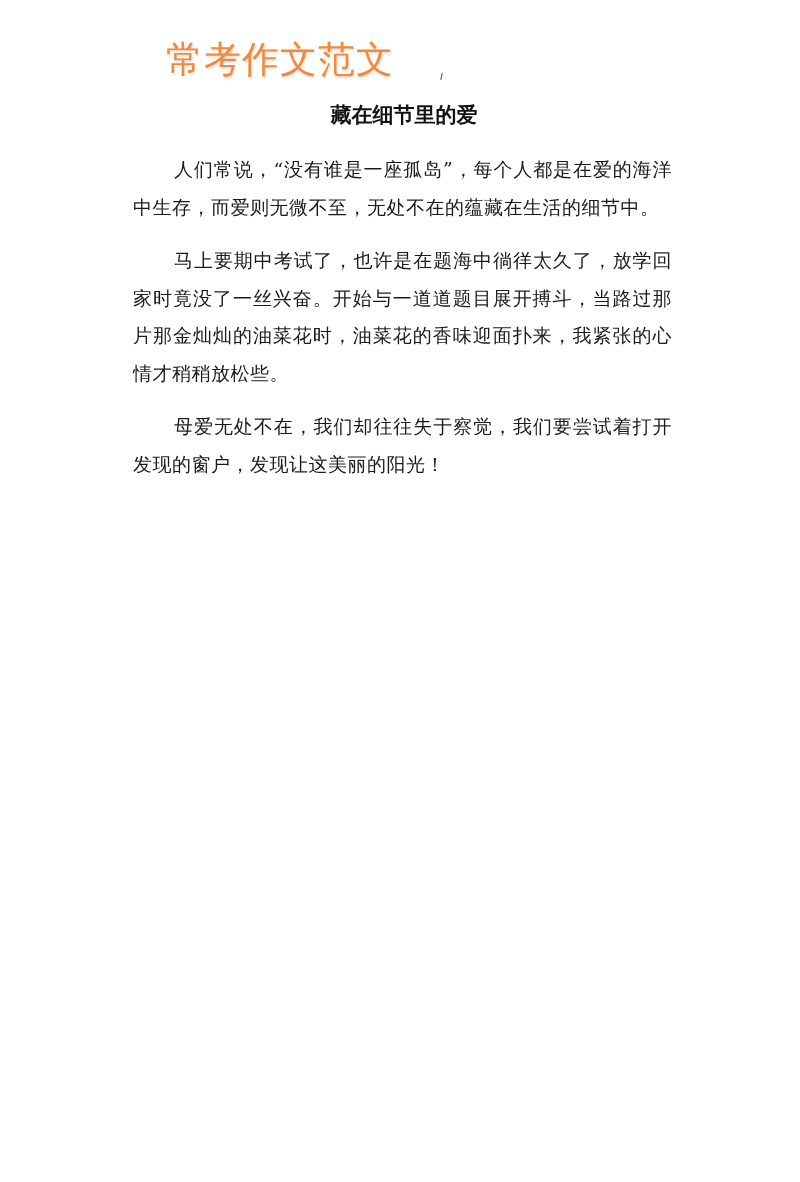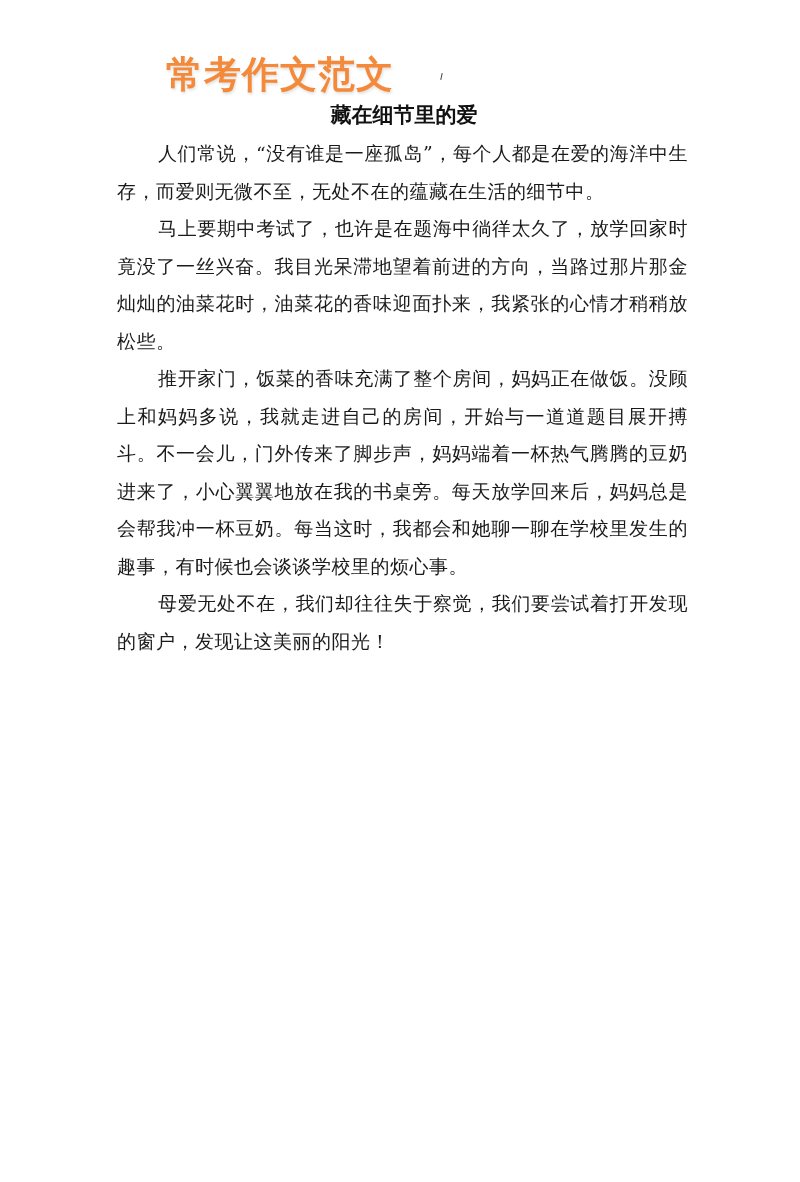--- a/index.html
+++ b/index.html
@@ -1,48 +1,47 @@
 <!DOCTYPE html>
 <html><head>
 <meta charset="utf-8">
 <style>
   html, body { margin: 0; padding: 0; }
   body {
     width: 800px; height: 1182px; background: #ffffff; position: relative; overflow: hidden;
     font-family: "DejaVu Serif", "Liberation Serif", serif; color: #1a1a1a;
   }
   .banner {
-    position: absolute; left: 166px; top: 51px;
+    position: absolute; left: 166px; top: 36px;
     font-family: "DejaVu Sans", "Liberation Sans", sans-serif;
-    font-weight: bold; font-size: 37px; letter-spacing: 1px;
+    font-weight: normal; font-size: 37px; letter-spacing: 1px;
     color: #f4893a; text-shadow: 1px 2px 3px rgba(0,0,0,0.12);
     line-height: 48px; white-space: nowrap; text-align: right;
   }
   .mark {
     position: absolute; left: 441px; top: 73px; width: 1px; height: 7px;
     background: #444; transform: rotate(12deg);
   }
   .title {
     position: absolute; left: 0; width: 808px; top: 100px; text-align: center;
     font-family: "DejaVu Sans", "Liberation Sans", sans-serif;
     font-weight: bold; font-size: 21px; line-height: 30px; color: #111;
   }
   .body {
     position: absolute; left: 117px; top: 135px; width: 571px;
     font-size: 19px; line-height: 37.5px; letter-spacing: 0.5px;
     text-align: justify;
   }
-  .body p { margin: 0; text-indent: 41px; }
+  .body p { margin: 16px; text-indent: 41px; }
 </style>
 </head>
 <body>
 
 <div class="banner">常考作文范文</div>
 <div class="mark"></div>
 
 <div class="title">藏在细节里的爱</div>
 
 <div class="body">
   <p>人们常说，“没有谁是一座孤岛”，每个人都是在爱的海洋中生存，而爱则无微不至，无处不在的蕴藏在生活的细节中。</p>
-  <p>马上要期中考试了，也许是在题海中徜徉太久了，放学回家时竟没了一丝兴奋。我目光呆滞地望着前进的方向，当路过那片那金灿灿的油菜花时，油菜花的香味迎面扑来，我紧张的心情才稍稍放松些。</p>
-  <p>推开家门，饭菜的香味充满了整个房间，妈妈正在做饭。没顾上和妈妈多说，我就走进自己的房间，开始与一道道题目展开搏斗。不一会儿，门外传来了脚步声，妈妈端着一杯热气腾腾的豆奶进来了，小心翼翼地放在我的书桌旁。每天放学回来后，妈妈总是会帮我冲一杯豆奶。每当这时，我都会和她聊一聊在学校里发生的趣事，有时候也会谈谈学校里的烦心事。</p>
+  <p>马上要期中考试了，也许是在题海中徜徉太久了，放学回家时竟没了一丝兴奋。开始与一道道题目展开搏斗，当路过那片那金灿灿的油菜花时，油菜花的香味迎面扑来，我紧张的心情才稍稍放松些。</p>
   <p>母爱无处不在，我们却往往失于察觉，我们要尝试着打开发现的窗户，发现让这美丽的阳光！</p>
 </div>
 
 </body></html>

